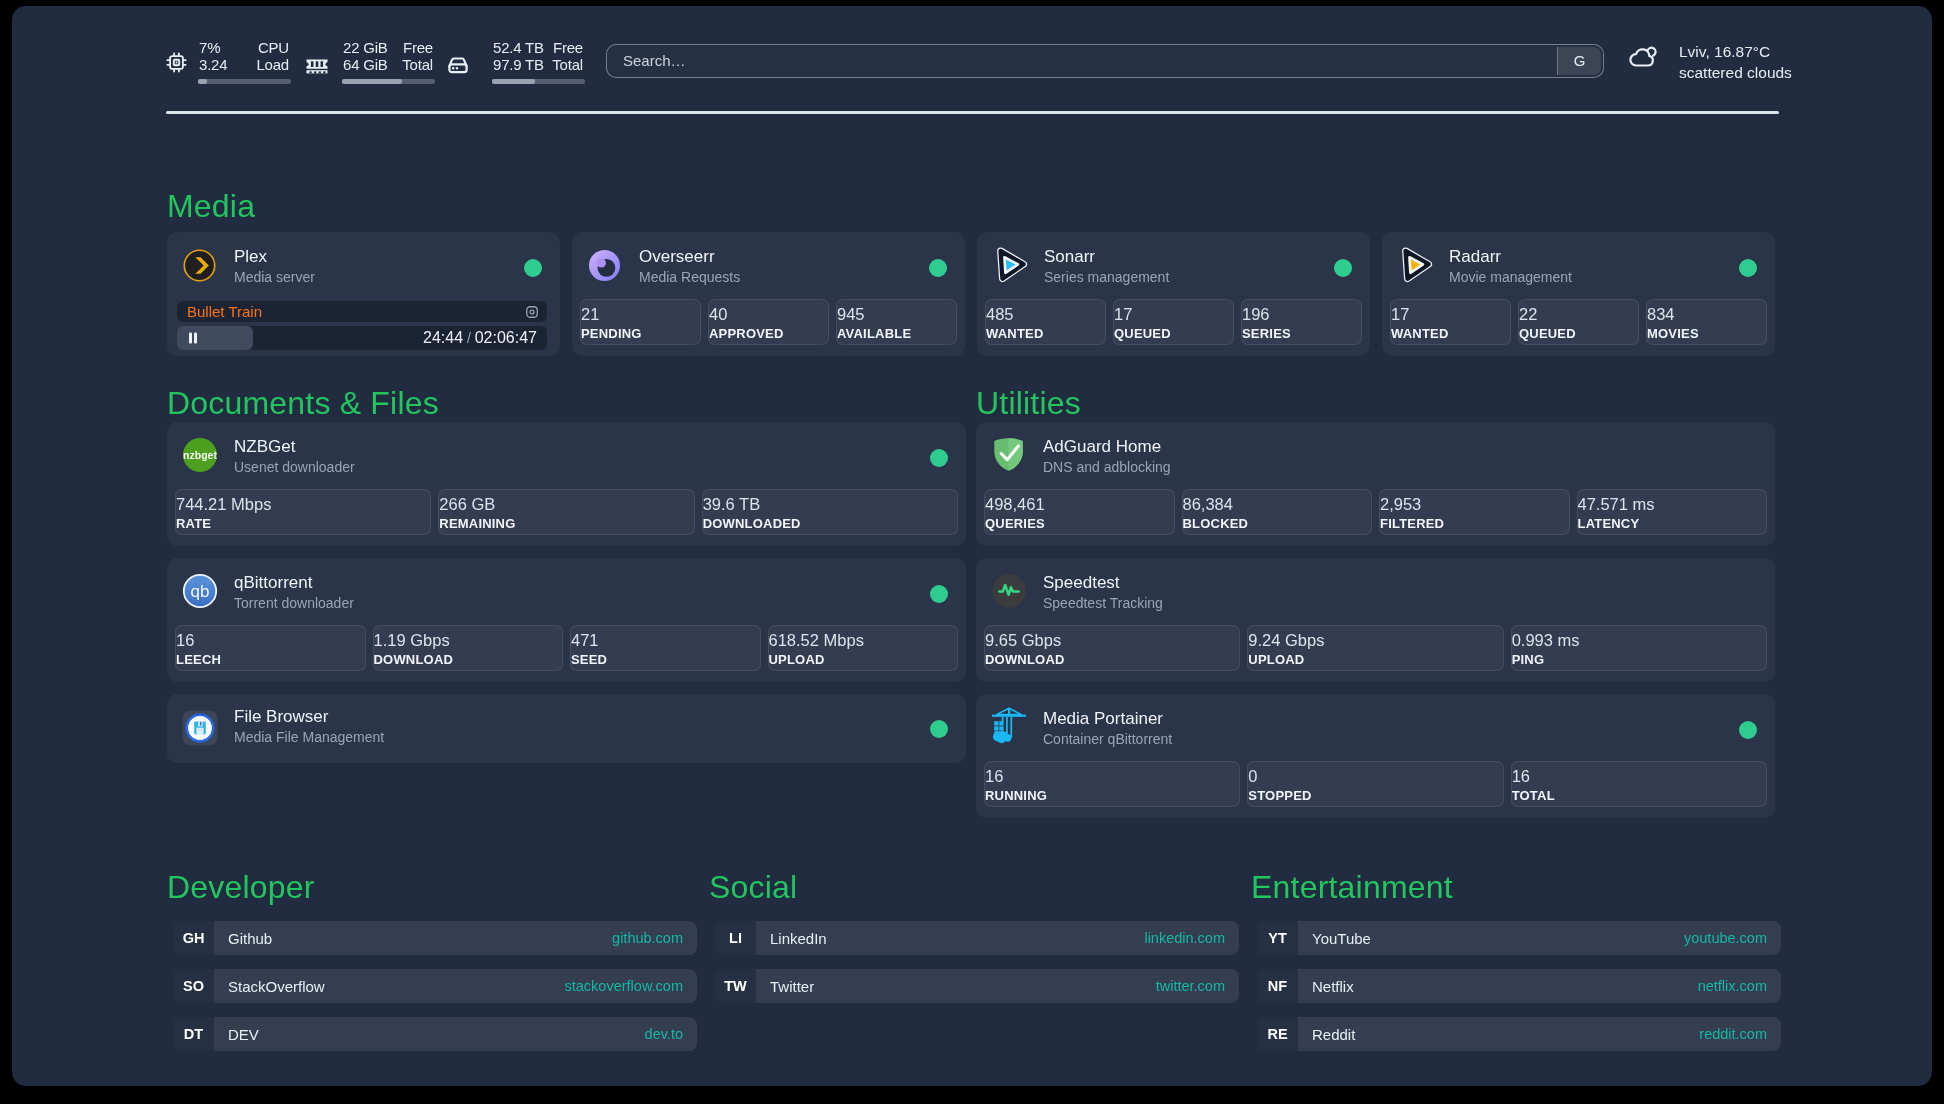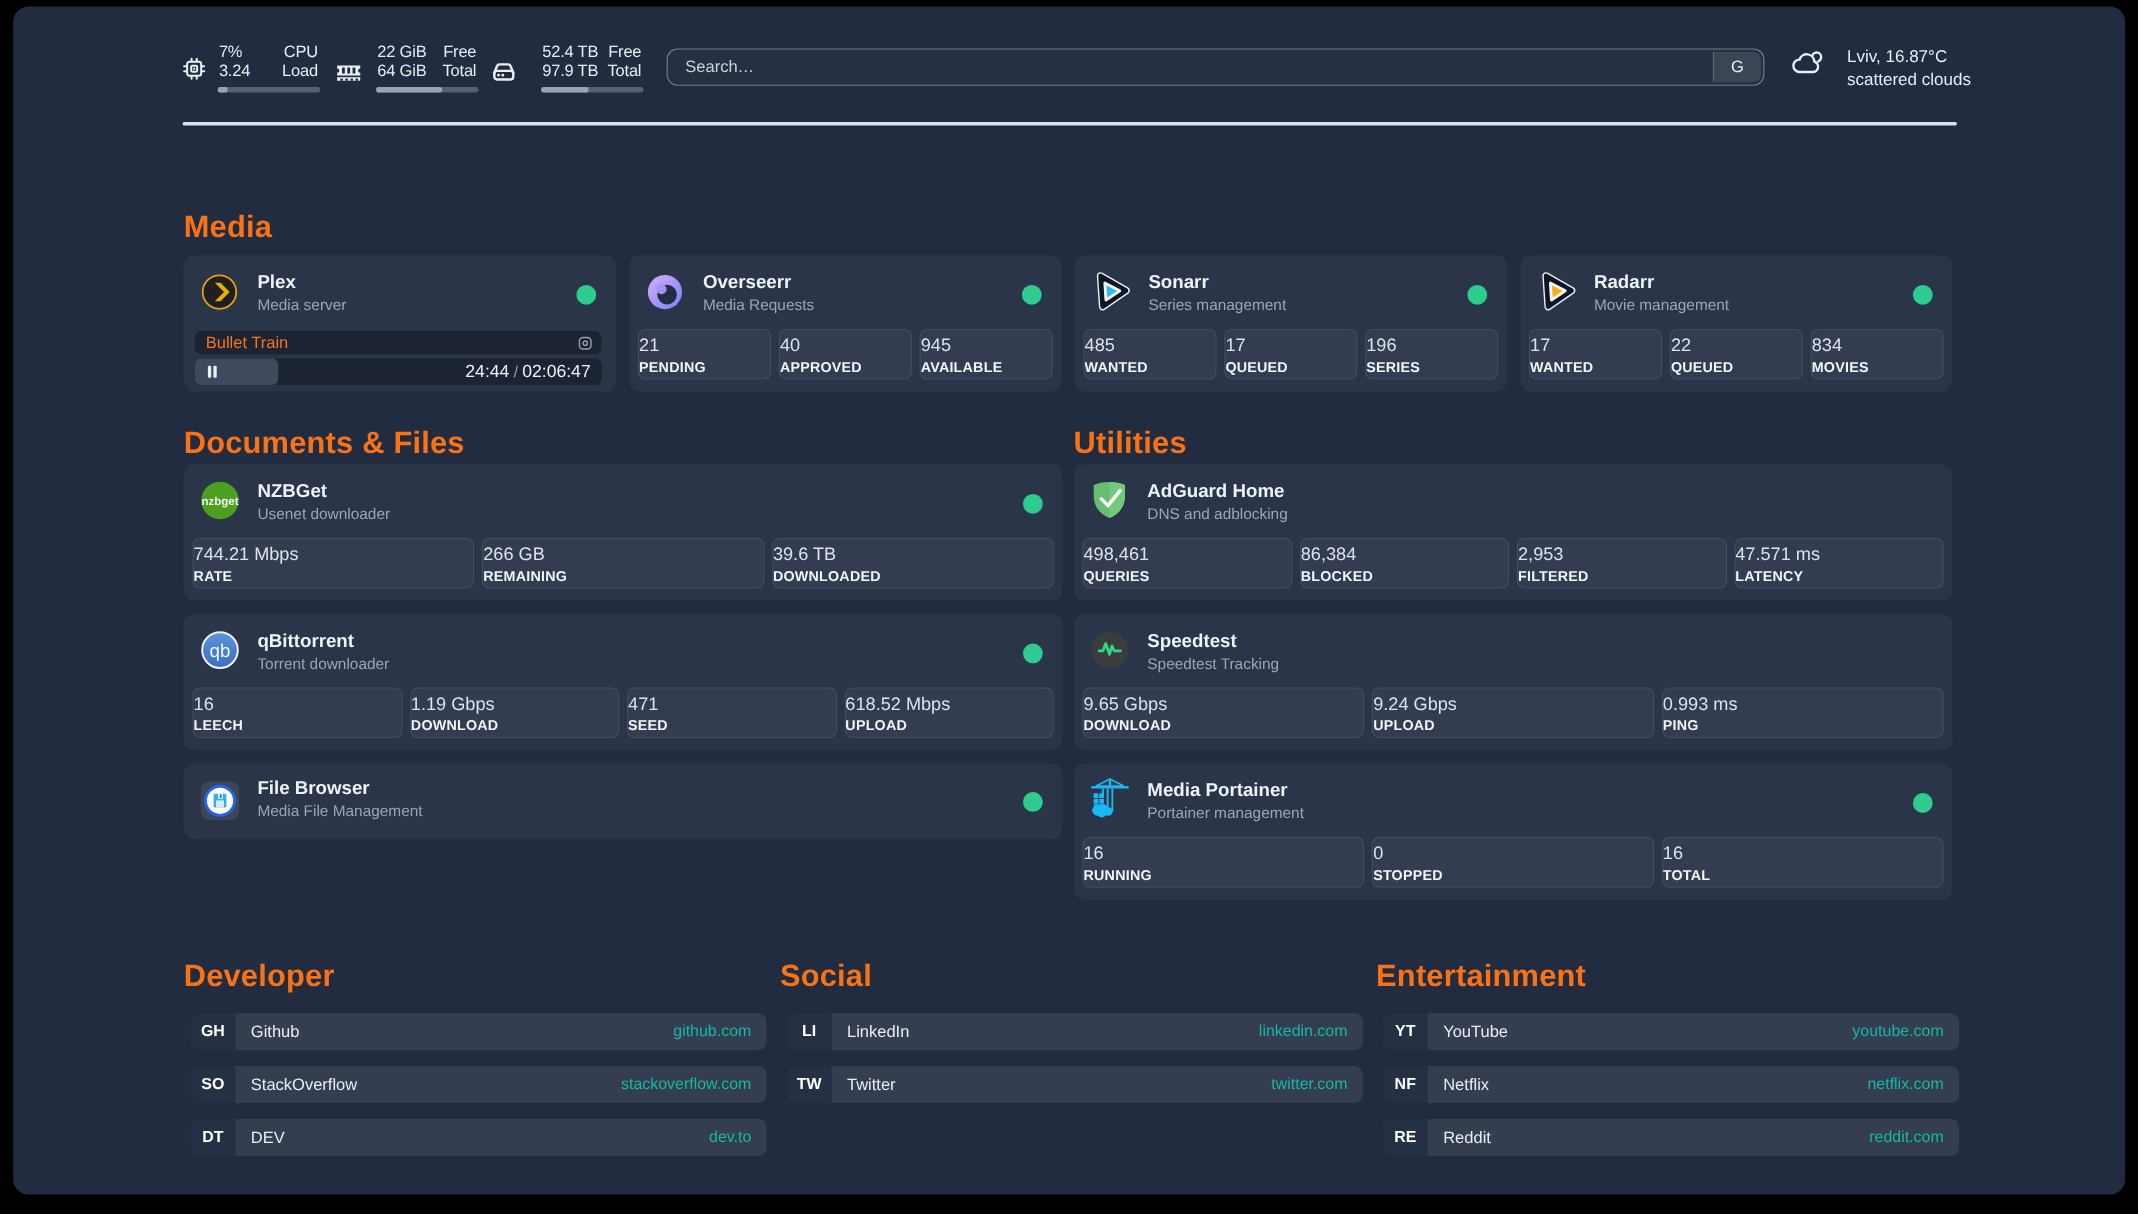--- a/index.html
+++ b/index.html
@@ -13,25 +13,25 @@
 .sysicon{position:absolute;color:#e9eef5}
 
 #search{position:absolute;left:594px;top:38px;width:998px;height:34px;border:1px solid rgba(180,190,204,.55);border-radius:10px;background:rgba(255,255,255,.02)}
 #search .ph{position:absolute;left:16px;top:0;line-height:32px;font-size:15px;color:#ccd4df}
 #gbtn{position:absolute;right:2px;top:2px;width:44px;height:28px;background:rgba(255,255,255,.10);border-left:1px solid rgba(180,190,204,.45);border-radius:0 8px 8px 0;text-align:center;line-height:28px;font-size:15px;color:#e9eef5}
 
 #wtxt{position:absolute;left:1667px;top:35px;font-size:15.5px;line-height:21px;color:#e7ecf3}
 
 #divider{position:absolute;left:154px;top:105px;width:1613px;height:3px;background:#dde3eb;border-radius:2px}
 
-.h2{position:absolute;font-size:28px;line-height:30px;font-weight:700;color:#f97316;letter-spacing:.2px}
+.h2{position:absolute;font-size:32px;line-height:30px;font-weight:400;color:#22c55e;letter-spacing:.2px}
 
 .card{position:absolute;background:rgba(255,255,255,.048);border-radius:10px}
 .cicon{position:absolute;left:15px;top:15px;width:36px;height:36px}
-.ct{position:absolute;left:67px;top:14px;font-size:17px;line-height:22px;font-weight:700;color:#eff3f8;white-space:nowrap}
+.ct{position:absolute;left:67px;top:14px;font-size:17px;line-height:22px;font-weight:400;color:#eff3f8;white-space:nowrap}
 .cs{position:absolute;left:67px;top:36px;font-size:14px;line-height:19px;color:#9aa5b4;white-space:nowrap}
 .dot{position:absolute;right:18px;top:27px;width:18px;height:18px;border-radius:50%;background:#2ecc8e}
 .stats{position:absolute;left:8px;right:8px;top:67px;height:46px;display:flex;gap:7px}
 .sb{flex:1;background:rgba(255,255,255,.04);border:1px solid rgba(255,255,255,.09);border-radius:7px;padding-top:4px;overflow:hidden}
 .sv{font-size:16.5px;line-height:21px;color:#dce3ed}
 .sl{font-size:13px;line-height:18px;color:#f2f5f9;font-weight:700;letter-spacing:.2px}
 
 .mrow{position:absolute;left:10px;right:13px;background:rgba(13,19,30,.5);border-radius:6px}
 
 .bm{position:absolute;height:34px;border-radius:8px;overflow:hidden;display:flex;width:524px}
@@ -378,21 +378,21 @@
    <rect x="4.2" y="19.3" width="4.3" height="4.3"></rect>
           <rect x="9.3" y="19.3" width="4.3" height="4.3"></rect>
    <path d="M4.4 24.2h9.8v2.4H4.4z"></path>
    <circle cx="7.8" cy="29.6" r="4.9"></circle>
           <circle cx="13.2" cy="28.6" r="4.3"></circle>
           <circle cx="17.6" cy="30.8" r="3.9"></circle>
           <circle cx="11.6" cy="31.6" r="4.6"></circle>
   </g>
  </svg>
  <div class="ct">Media Portainer</div>
-      <div class="cs">Portainer management</div>
+      <div class="cs">Container qBittorrent</div>
       <div class="dot"></div>
  <div class="stats">
   <div class="sb">
           <div class="sv">16</div>
           <div class="sl">RUNNING</div>
         </div>
   <div class="sb">
           <div class="sv">0</div>
           <div class="sl">STOPPED</div>
         </div>

